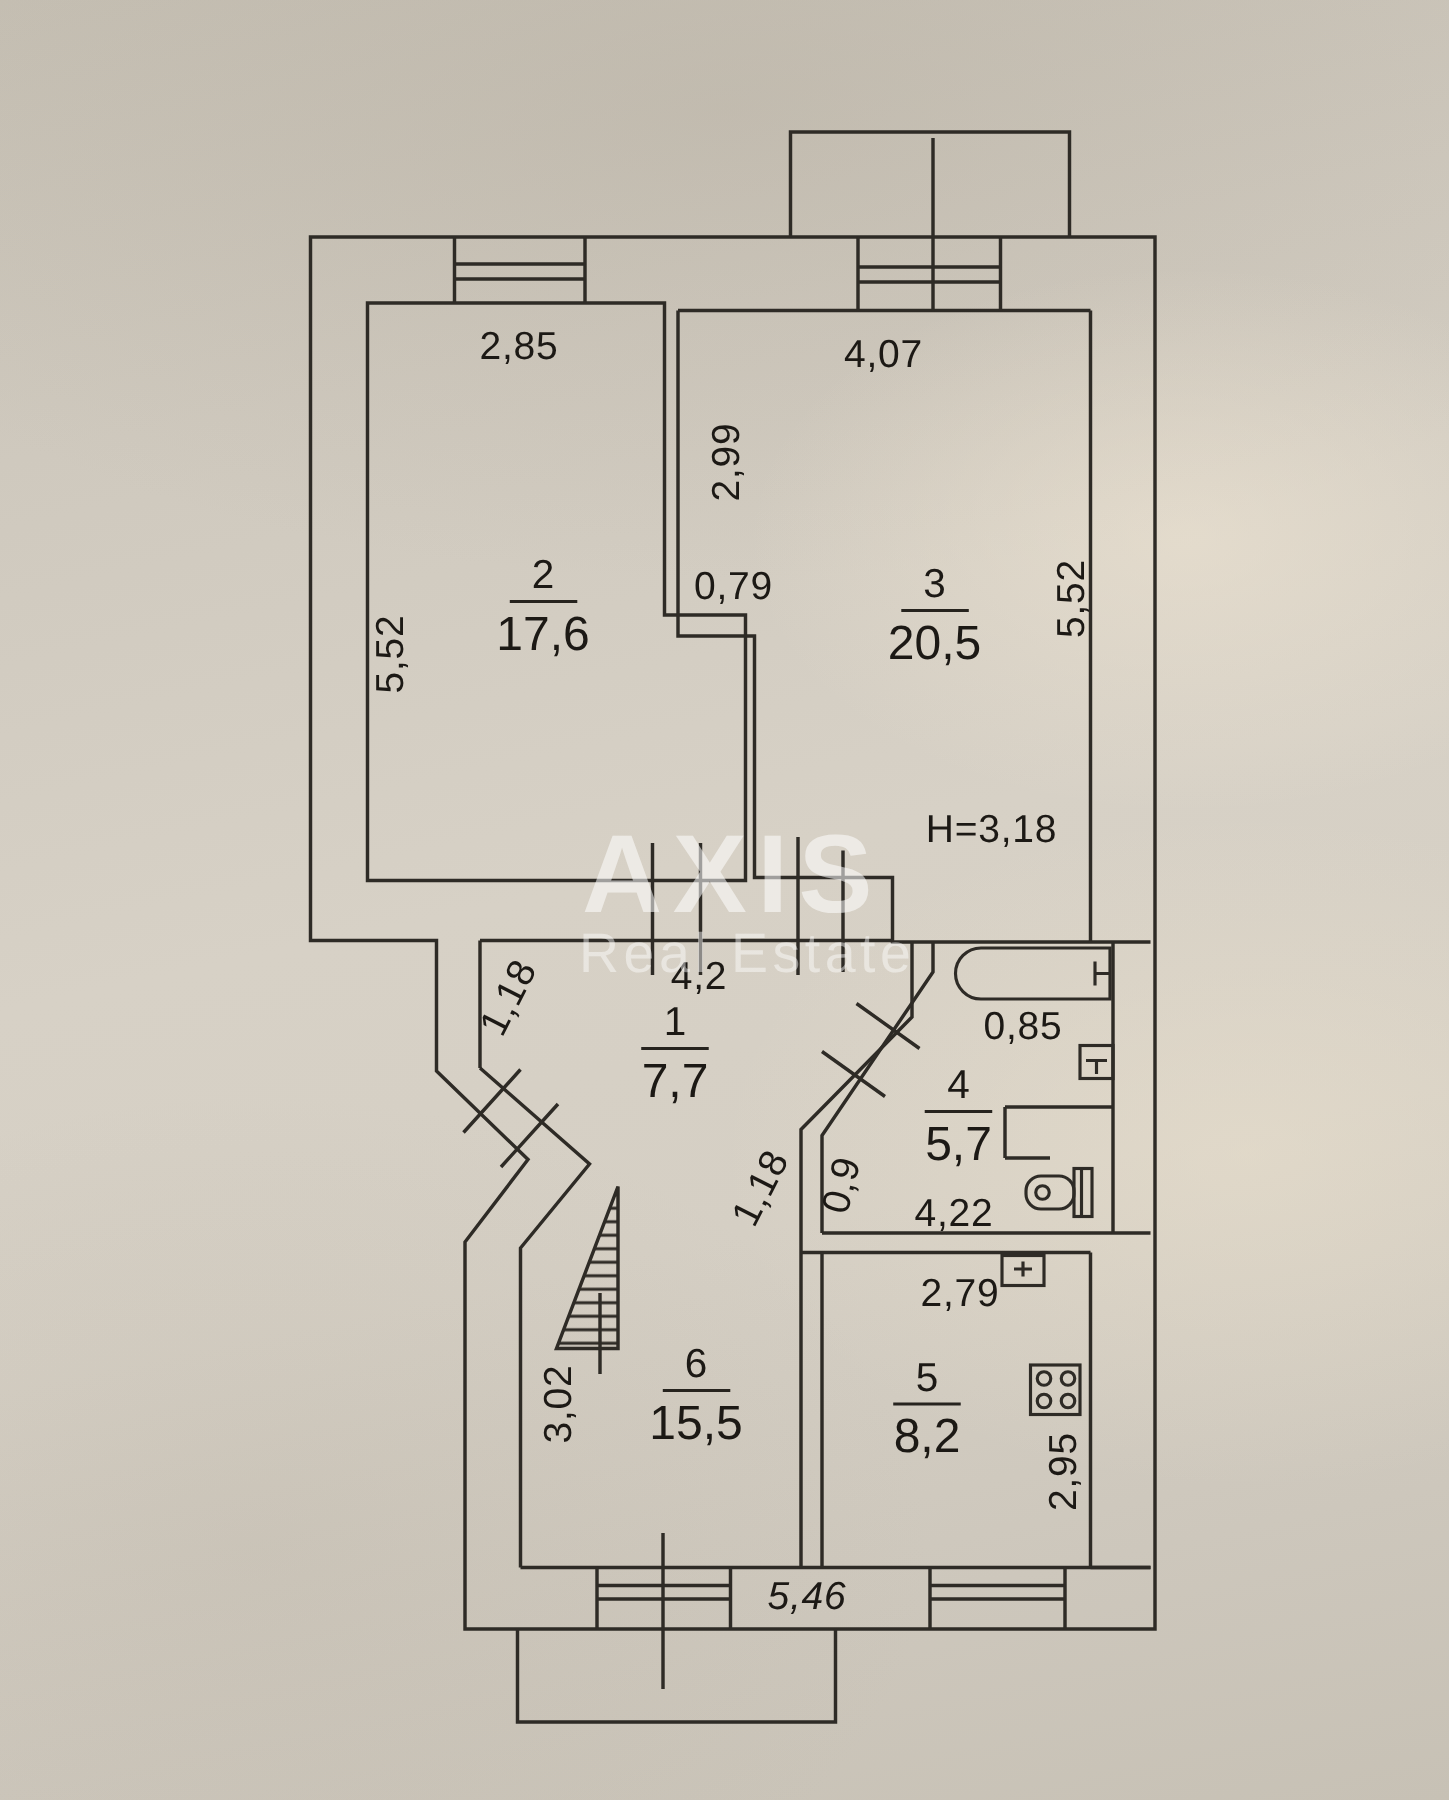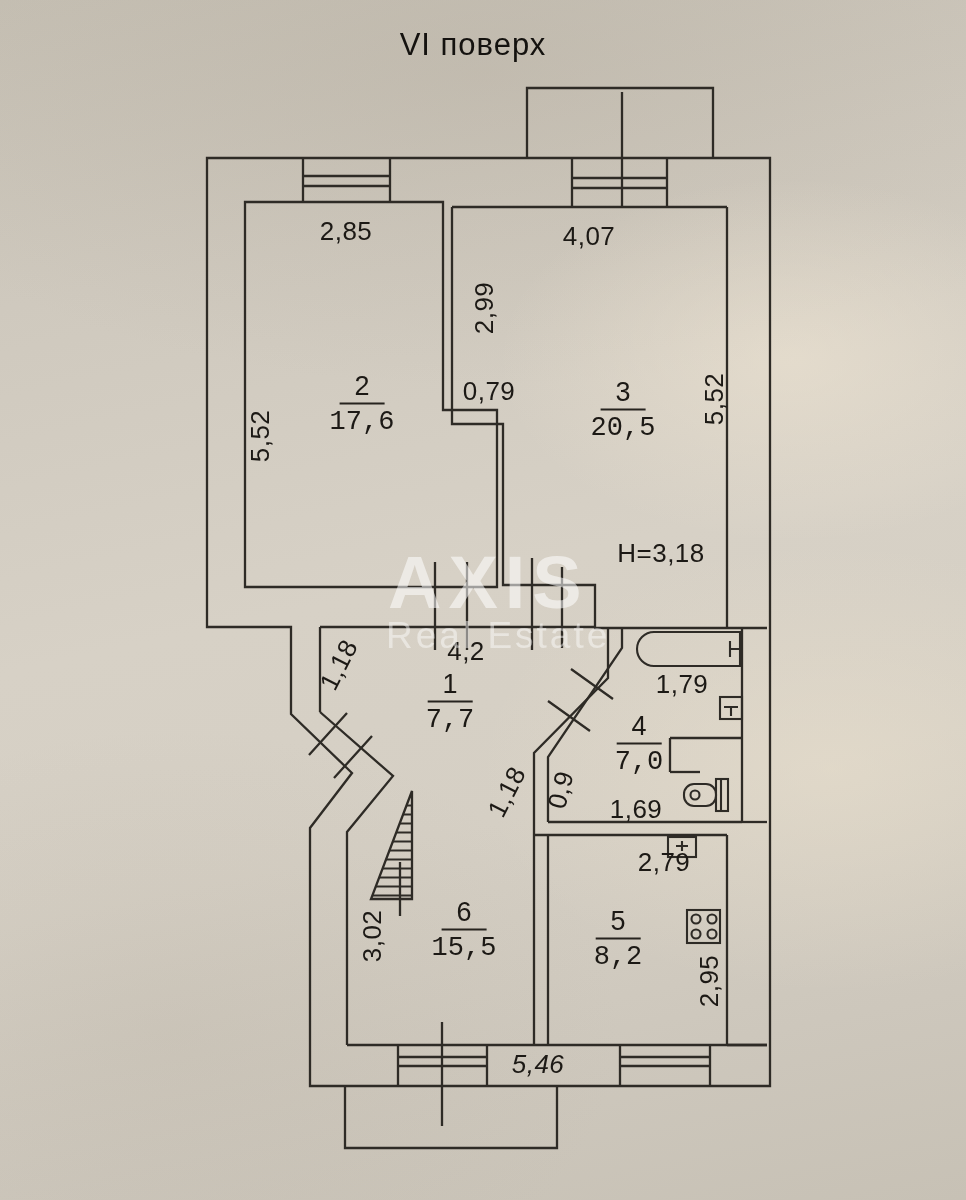--- a/index.html
+++ b/index.html
@@ -39,21 +39,21 @@
     position:absolute;
     transform:translate(-50%,-50%);
     display:flex;flex-direction:column;align-items:center;
     color:#1c1915;
   }
   .room-no{
     font-size:27px;line-height:1.0;
     padding:0 15px 3px 15px;
     border-bottom:2.4px solid #26231e;
   }
-  .room-area{font-size:27px;line-height:1.0;padding-top:4px;font-family:Liberation Mono, monospace;}
+  .room-area{font-size:32px;line-height:1.0;padding-top:4px;}
   .wm{
     position:absolute;
     color:rgba(255,255,255,0.55);
     pointer-events:none;
     z-index:5;
     white-space:nowrap;
   }
   .wm-brand{
     left:388px;top:540px;
     font-size:74px;font-weight:bold;letter-spacing:7px;
@@ -181,55 +181,54 @@
         <circle cx="712" cy="919" r="4.5"></circle>
         <circle cx="696" cy="934" r="4.5"></circle>
         <circle cx="712" cy="934" r="4.5"></circle>
       </g>
     </g>
   </svg>
 
   <div class="wm wm-brand">AXIS</div>
   <div class="wm wm-tag">Real Estate</div>
 
-  <div class="title" style="left:473px;top:45px;">VI поверх</div>
 
   <div class="lbl" style="left:346px;top:231px;">2,85</div>
   <div class="lbl" style="left:589px;top:236px;text-align:center;">4,07</div>
   <div class="lbl rot90" style="left:484px;top:308px;">2,99</div>
   <div class="lbl" style="left:489px;top:391px;">0,79</div>
   <div class="lbl rot90" style="left:260px;top:436px;">5,52</div>
   <div class="lbl rot90" style="left:714px;top:399px;">5,52</div>
   <div class="lbl" style="left:661px;top:553px;">H=3,18</div>
   <div class="lbl" style="left:466px;top:651px;">4,2</div>
   <div class="lbl rot63" style="left:339px;top:665px;">1,18</div>
-  <div class="lbl" style="left:682px;top:684px;">1,79</div>
+  <div class="lbl" style="left:682px;top:684px;">0,85</div>
   <div class="lbl rot76" style="left:561px;top:790px;">0,9</div>
   <div class="lbl rot63" style="left:507px;top:792px;">1,18</div>
-  <div class="lbl" style="left:636px;top:809px;">1,69</div>
-  <div class="lbl" style="left:664px;top:862px;">2,79</div>
+  <div class="lbl" style="left:636px;top:809px;">4,22</div>
+  <div class="lbl" style="left:640px;top:862px;">2,79</div>
   <div class="lbl rot90" style="left:372px;top:936px;">3,02</div>
   <div class="lbl rot90" style="left:709px;top:981px;">2,95</div>
   <div class="lbl" style="left:538px;top:1064px;font-style:italic;">5,46</div>
 
   <div class="room-label" style="left:362px;top:404px;">
     <span class="room-no">2</span>
     <span class="room-area">17,6</span>
   </div>
   <div class="room-label" style="left:623px;top:410px;">
     <span class="room-no">3</span>
     <span class="room-area">20,5</span>
   </div>
   <div class="room-label" style="left:450px;top:702px;">
     <span class="room-no">1</span>
     <span class="room-area">7,7</span>
   </div>
   <div class="room-label" style="left:639px;top:744px;">
     <span class="room-no">4</span>
-    <span class="room-area">7,0</span>
+    <span class="room-area">5,7</span>
   </div>
   <div class="room-label" style="left:464px;top:930px;">
     <span class="room-no">6</span>
     <span class="room-area">15,5</span>
   </div>
   <div class="room-label" style="left:618px;top:939px;">
     <span class="room-no">5</span>
     <span class="room-area">8,2</span>
   </div>
 

